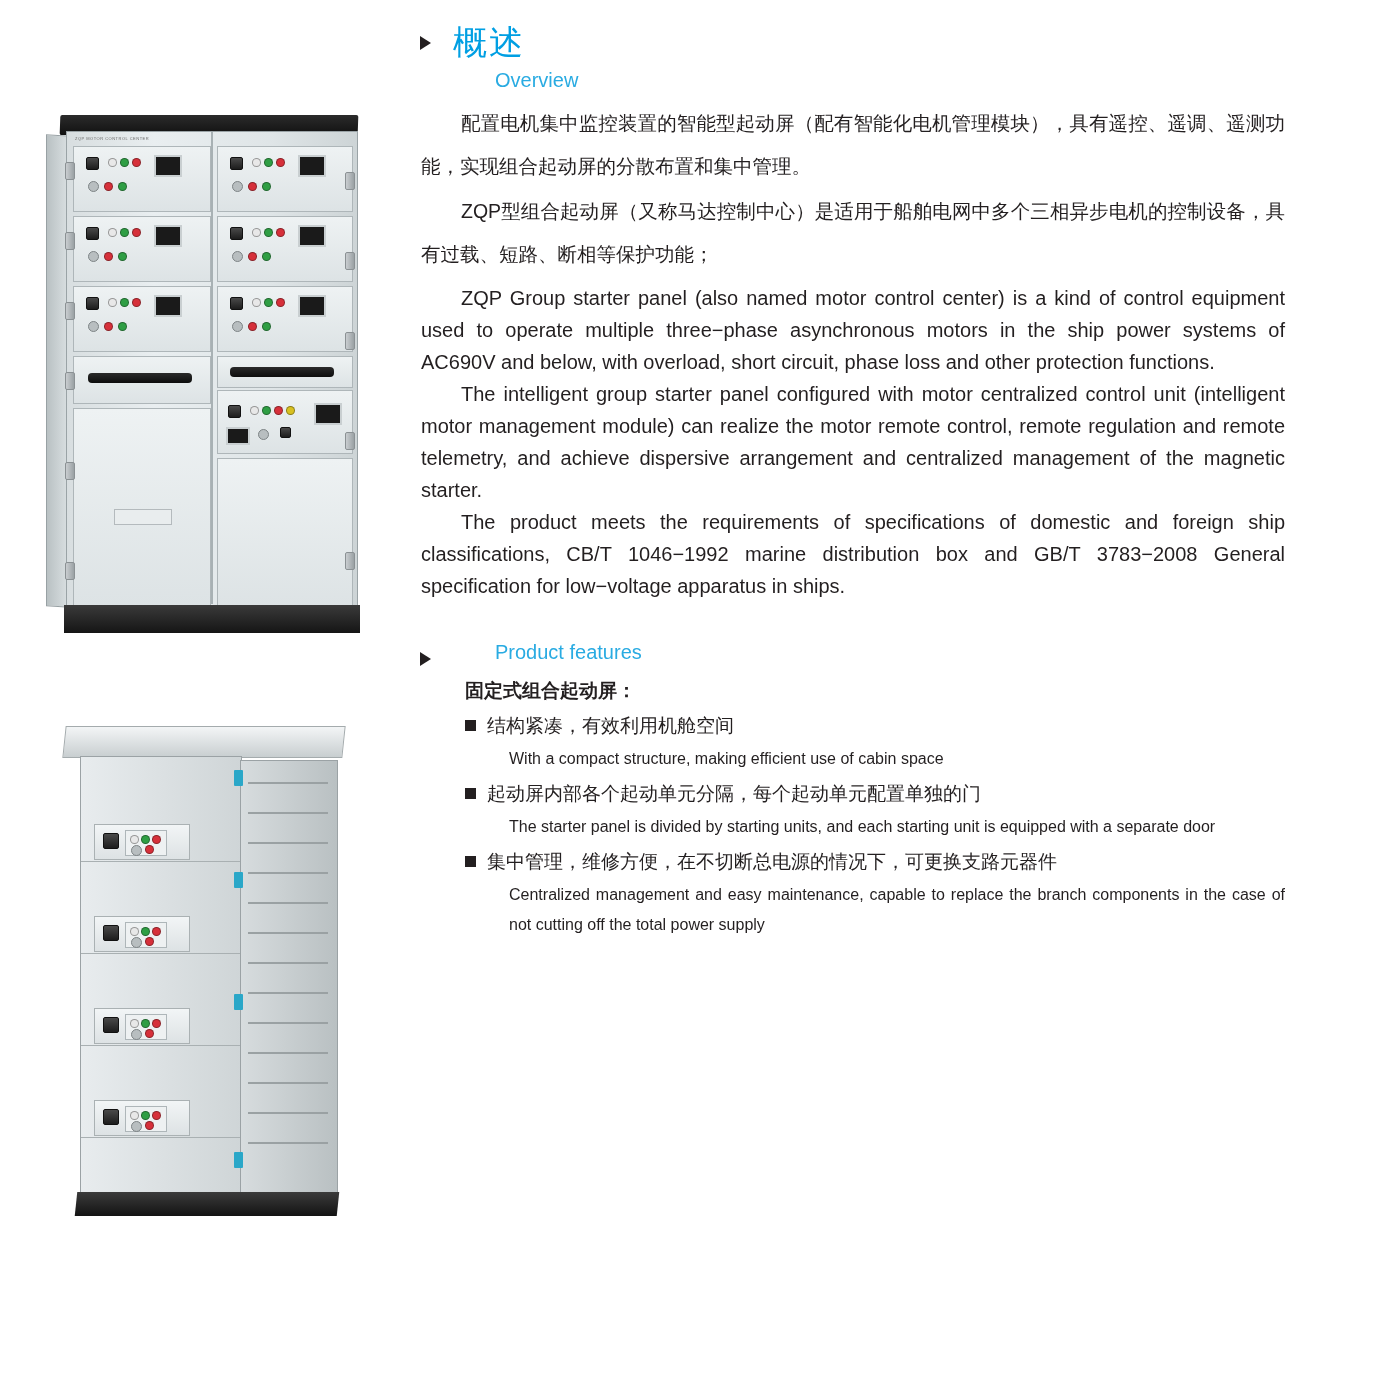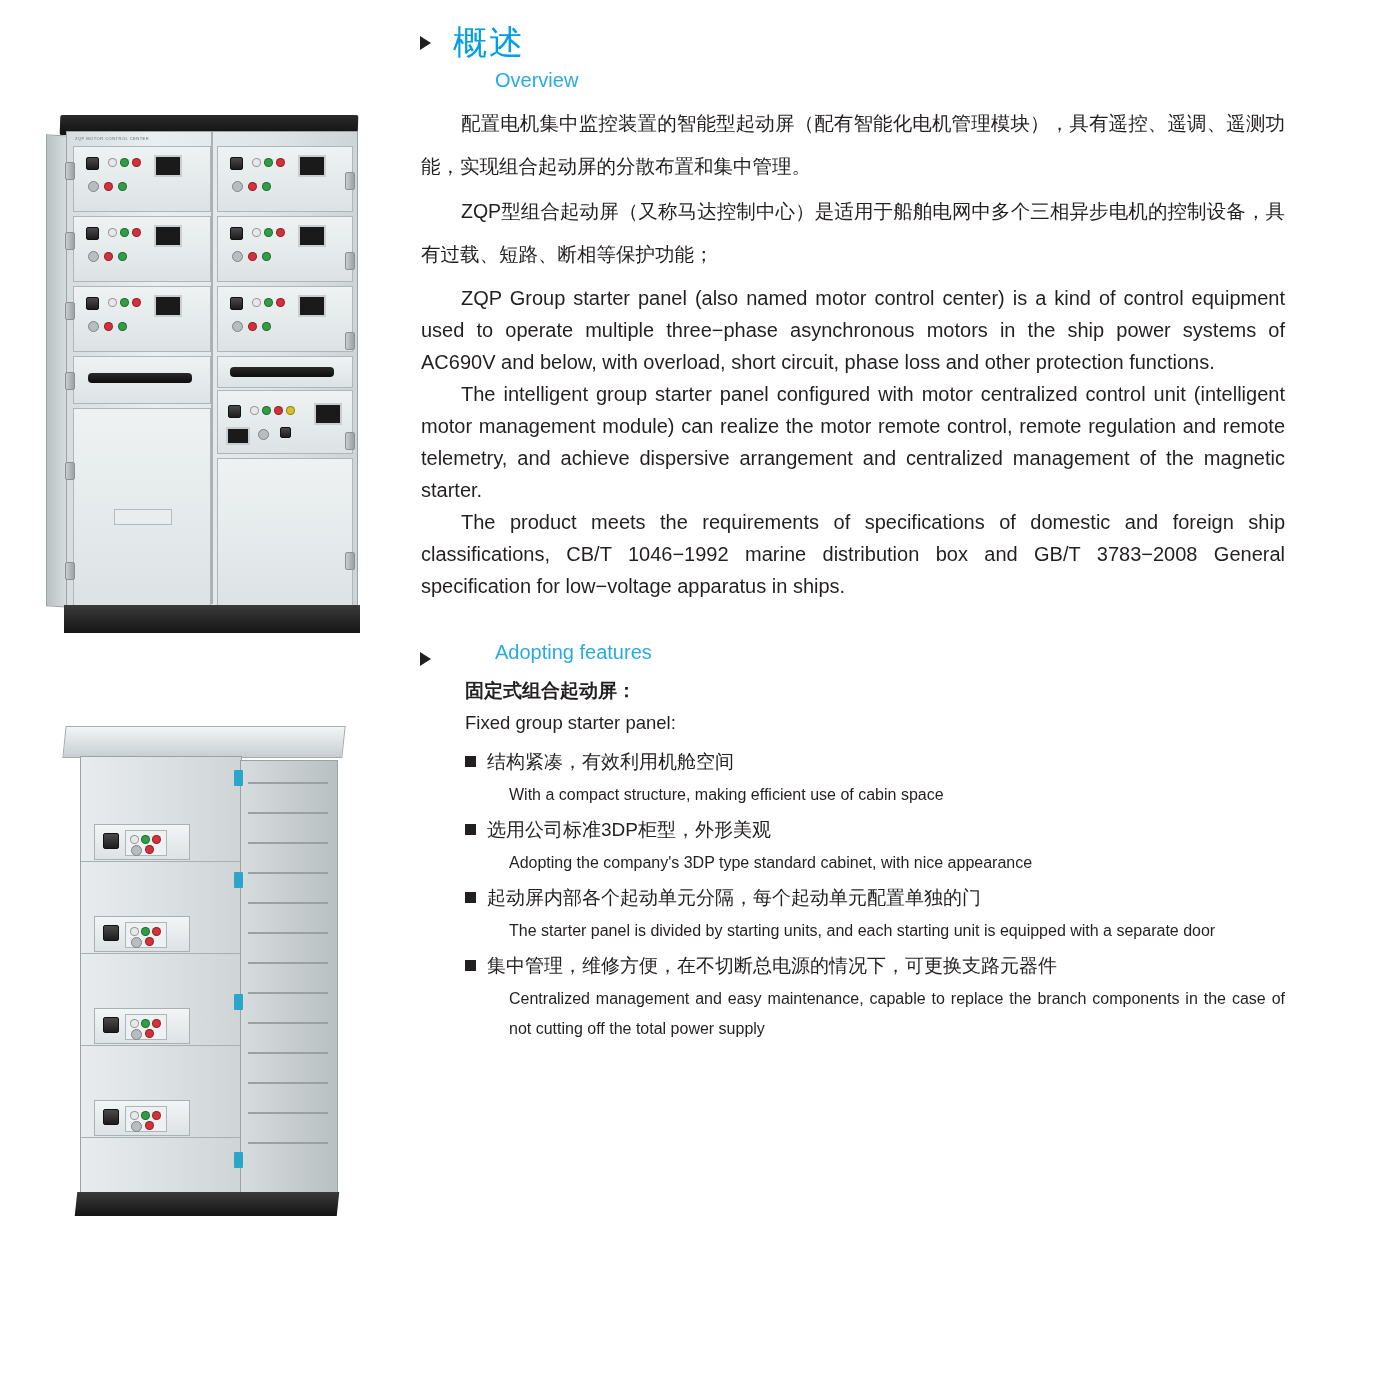--- a/index.html
+++ b/index.html
@@ -452,37 +452,31 @@
       <p class="cn">配置电机集中监控装置的智能型起动屏（配有智能化电机管理模块），具有遥控、遥调、遥测功能，实现组合起动屏的分散布置和集中管理。</p>
       <p class="cn">ZQP型组合起动屏（又称马达控制中心）是适用于船舶电网中多个三相异步电机的控制设备，具有过载、短路、断相等保护功能；</p>
 
       <p class="en first">ZQP Group starter panel (also named motor control center) is a kind of control equipment used to operate multiple three−phase asynchronous motors in the ship power systems of AC690V and below, with overload, short circuit, phase loss and other protection functions.</p>
       <p class="en">The intelligent group starter panel configured with motor centralized control unit (intelligent motor management module) can realize the motor remote control, remote regulation and remote telemetry, and achieve dispersive arrangement and centralized management of the magnetic starter.</p>
       <p class="en">The product meets the requirements of specifications of domestic and foreign ship classifications, CB/T 1046−1992 marine distribution box and GB/T 3783−2008 General specification for low−voltage apparatus in ships.</p>
     </div>
 
     <div class="section-head" style="margin-top:36px;">
       <span class="tri"></span>
-      <div class="sec-en">Adopting features</div>
+      <div class="sec-en">Product features</div>
     </div>
 
     <div class="body-block">
       <div class="feat-sub-cn">固定式组合起动屏：</div>
-      <div class="feat-sub-en">Fixed group starter panel:</div>
 
       <ul class="feat-list">
         <li>
           <span class="sq"></span>
           <div class="f-cn">结构紧凑，有效利用机舱空间</div>
           <div class="f-en">With a compact structure, making efficient use of cabin space</div>
-        </li>
-        <li>
-          <span class="sq"></span>
-          <div class="f-cn">选用公司标准3DP柜型，外形美观</div>
-          <div class="f-en">Adopting the company's 3DP type standard cabinet, with nice appearance</div>
         </li>
         <li>
           <span class="sq"></span>
           <div class="f-cn">起动屏内部各个起动单元分隔，每个起动单元配置单独的门</div>
           <div class="f-en">The starter panel is divided by starting units, and each starting unit is equipped with a separate door</div>
         </li>
         <li>
           <span class="sq"></span>
           <div class="f-cn">集中管理，维修方便，在不切断总电源的情况下，可更换支路元器件</div>
           <div class="f-en">Centralized management and easy maintenance, capable to replace the branch components in the case of not cutting off the total power supply</div>

